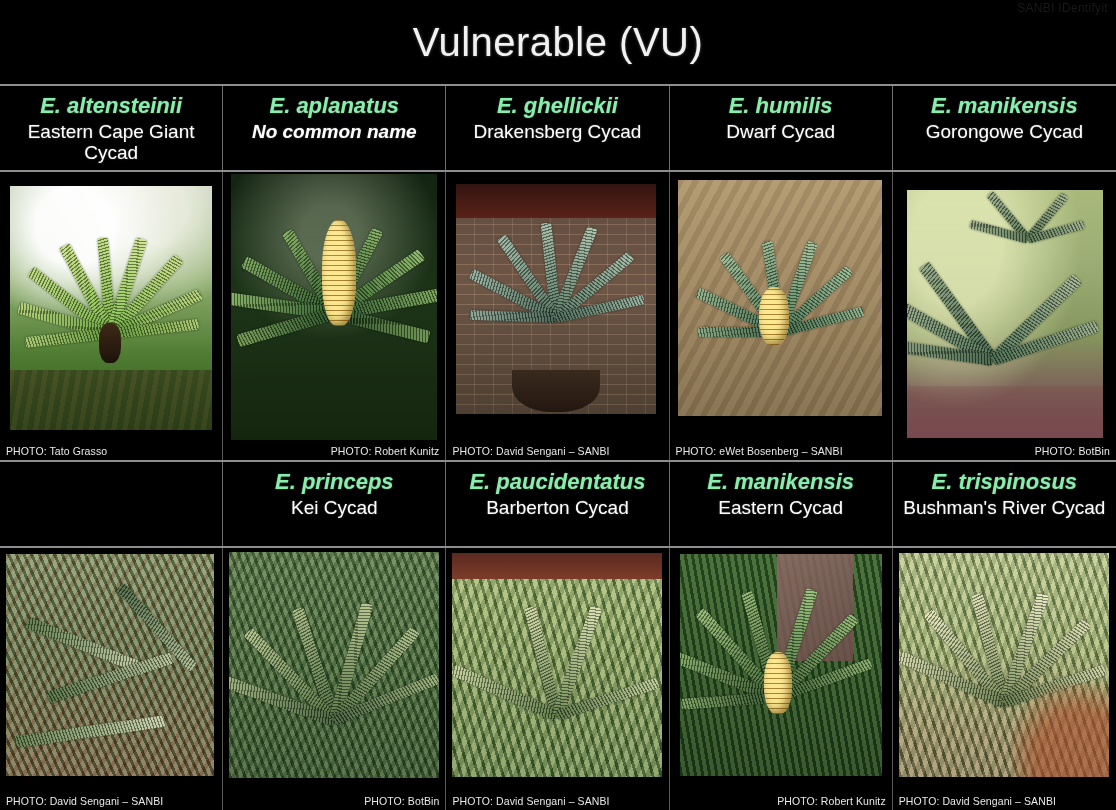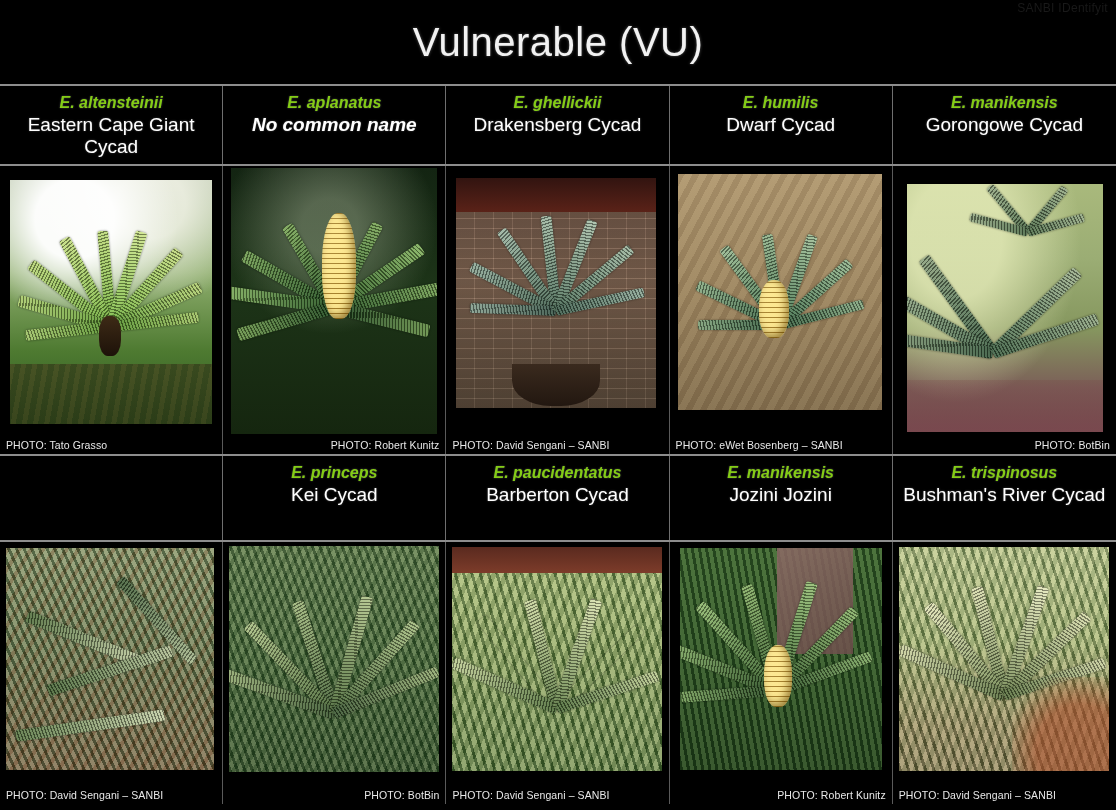--- a/index.html
+++ b/index.html
@@ -67,23 +67,23 @@
     background: #000000;
     min-height: 76px;
   }
   .name-cell:last-child { border-right: none; }
   .row2 .name-cell { min-height: 84px; }
 
   .sci-name {
     display: block;
     font-style: italic;
     font-weight: bold;
-    font-size: 16px;
+    font-size: 22px;
     line-height: 1.12;
-    color: #84cc16;
+    color: #86efac;
     text-shadow: 0 0 2px rgba(255,255,255,.3);
     white-space: nowrap;
   }
   .common-name {
     display: block;
     font-size: 19px;
     line-height: 1.15;
     margin-top: 2px;
     color: #ffffff;
     text-shadow: 0 0 2px rgba(255,255,255,.3);
@@ -377,21 +377,21 @@
       <span class="common-name">Kei Cycad</span>
     </div>
 
     <div class="name-cell">
       <span class="sci-name">E. paucidentatus</span>
       <span class="common-name">Barberton Cycad</span>
     </div>
 
     <div class="name-cell">
       <span class="sci-name">E. manikensis</span>
-      <span class="common-name">Jozini Jozini</span>
+      <span class="common-name">Eastern Cycad</span>
     </div>
 
     <div class="name-cell">
       <span class="sci-name">E. trispinosus</span>
       <span class="common-name">Bushman's River Cycad</span>
     </div>
   </div>
 
   <div class="band photo-band row2">
 

